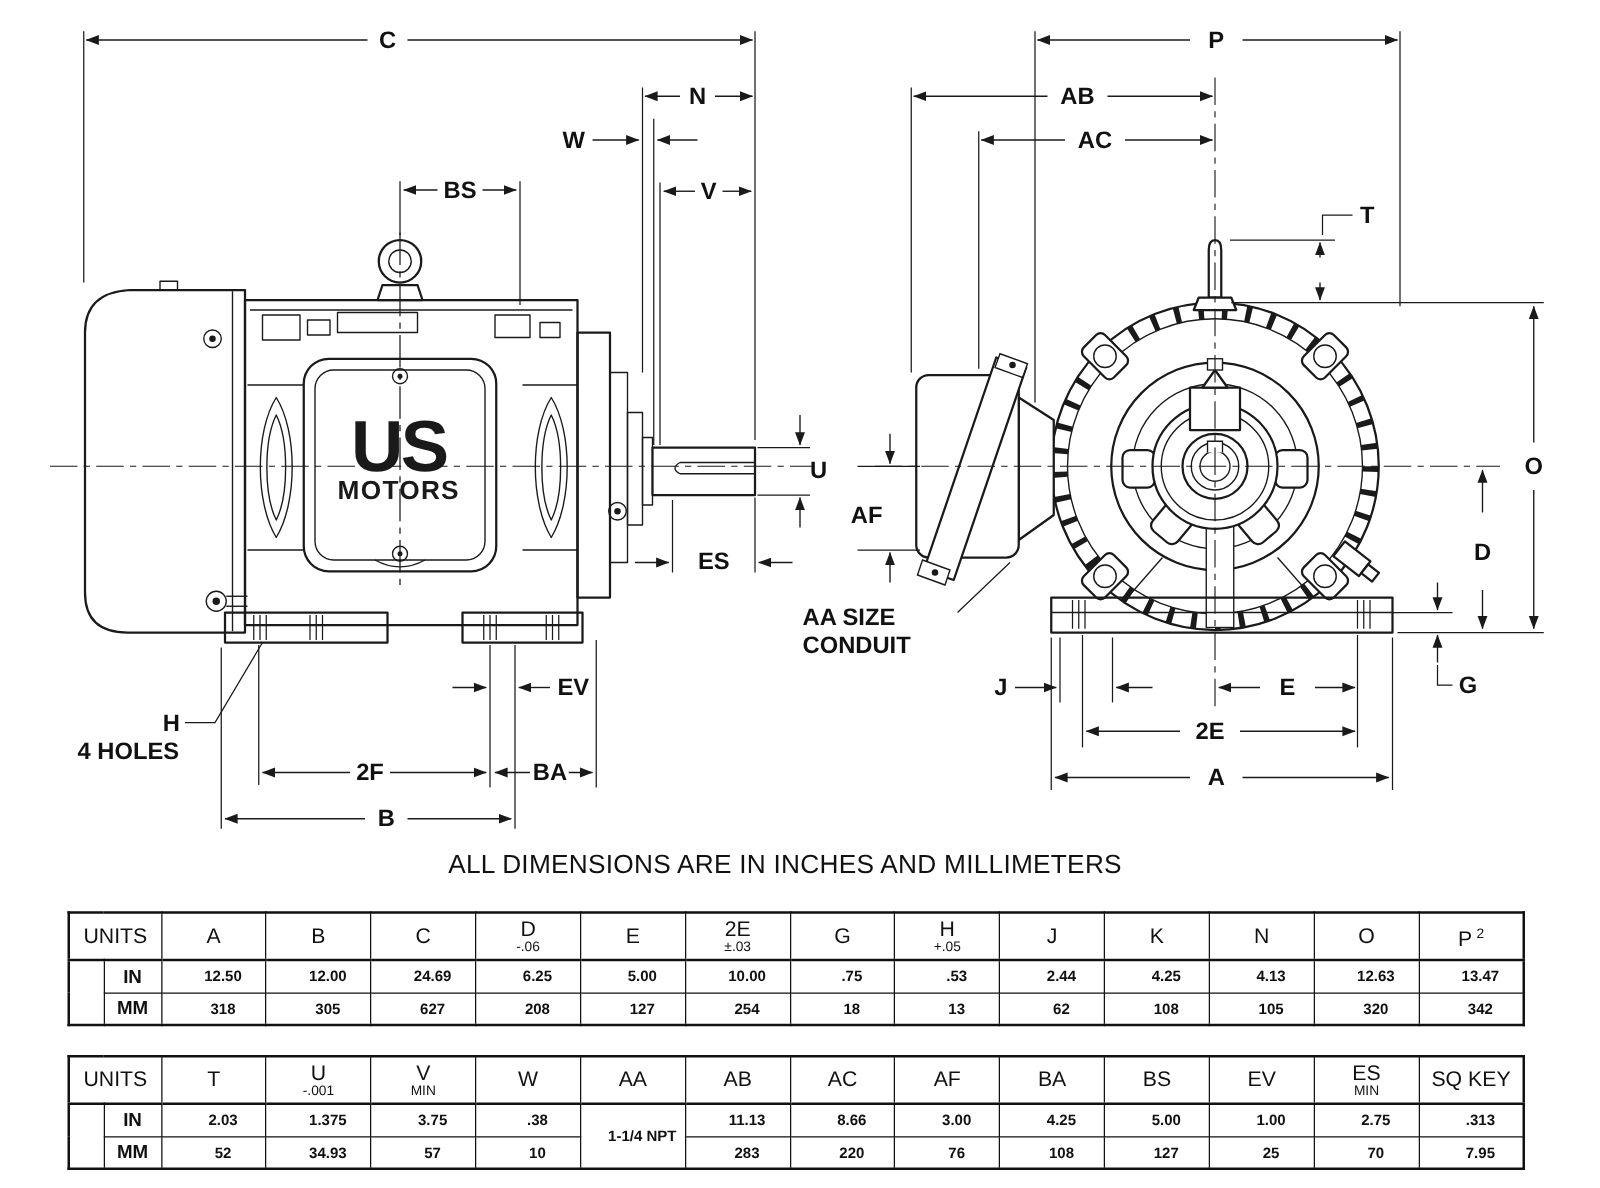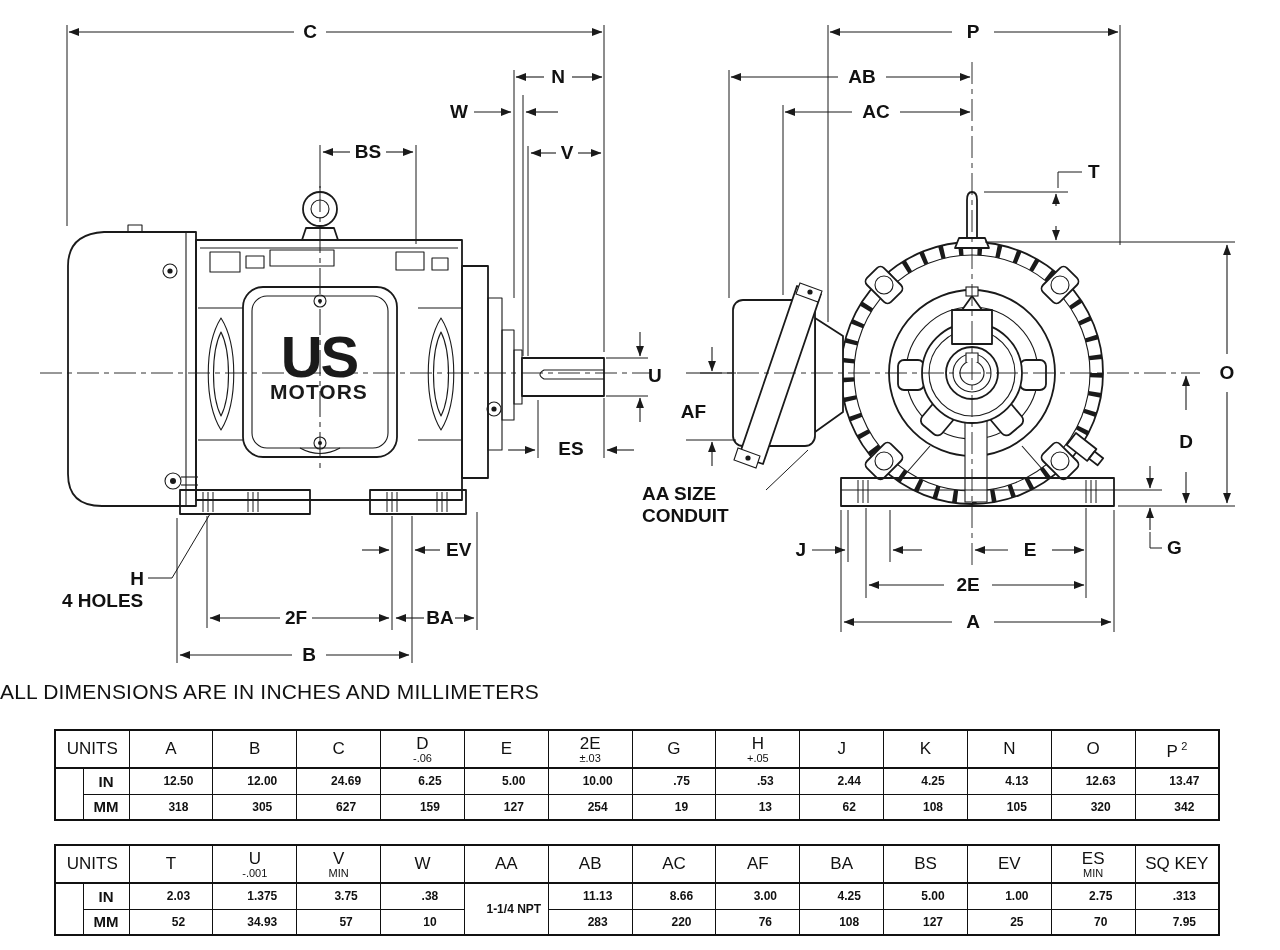--- a/index.html
+++ b/index.html
@@ -15,21 +15,21 @@
   .dim {stroke:#1a1a1a;stroke-width:1.1;fill:none;}
   .ext {stroke:#1a1a1a;stroke-width:1;fill:none;}
   .cl  {stroke:#1a1a1a;stroke-width:0.9;fill:none;stroke-dasharray:22 5 5 5;}
   .hatch{stroke:#1a1a1a;stroke-width:1;fill:none;}
   .teeth{stroke:#1a1a1a;stroke-width:13;fill:none;stroke-dasharray:4.5 14.6;}
   .dl  {font:700 19px "Liberation Sans","DejaVu Sans",sans-serif;fill:#111;}
   .mid {text-anchor:middle;} .endt{text-anchor:end;}
   .us  {font:700 58px "Liberation Sans","DejaVu Sans",sans-serif;fill:#1a1a1a;letter-spacing:-2px;text-anchor:middle;}
   .mot {font:700 21px "Liberation Sans","DejaVu Sans",sans-serif;fill:#1a1a1a;letter-spacing:1px;text-anchor:middle;}
   
-  #title{position:absolute;top:680px;left:0;width:1256px;text-align:left;
+  #title{position:absolute;top:680px;left:0;width:1256px;text-align:center;
          font-size:21px;font-weight:500;letter-spacing:0.2px;}
   
   .dimtable{position:absolute;left:54px;border-collapse:collapse;table-layout:fixed;
             width:1166px;border:2px solid #111;background:#fff;}
   .dimtable th,.dimtable td{border:1px solid #111;padding:0;text-align:center;vertical-align:middle;}
   .dimtable thead th{border-bottom:2px solid #111;}
   #table1{top:729px;} #table2{top:844px;}
   tr.hrow{height:38px;} tr.drow{height:26px;}
   .hl{font-size:17px;font-weight:500;line-height:18px;}
   .hsub{font-size:11px;font-weight:400;line-height:11px;text-align:center;}
@@ -457,24 +457,24 @@
       <td class="val">4.25</td>
       <td class="val">4.13</td>
       <td class="val">12.63</td>
       <td class="val">13.47</td>
     </tr>
     <tr class="drow">
       <th class="rowlab">MM</th>
       <td class="val">318</td>
       <td class="val">305</td>
       <td class="val">627</td>
-      <td class="val">159</td>
+      <td class="val">208</td>
       <td class="val">127</td>
       <td class="val">254</td>
-      <td class="val">19</td>
+      <td class="val">18</td>
       <td class="val">13</td>
       <td class="val">62</td>
       <td class="val">108</td>
       <td class="val">105</td>
       <td class="val">320</td>
       <td class="val">342</td>
     </tr>
   </tbody>
 </table>
 

